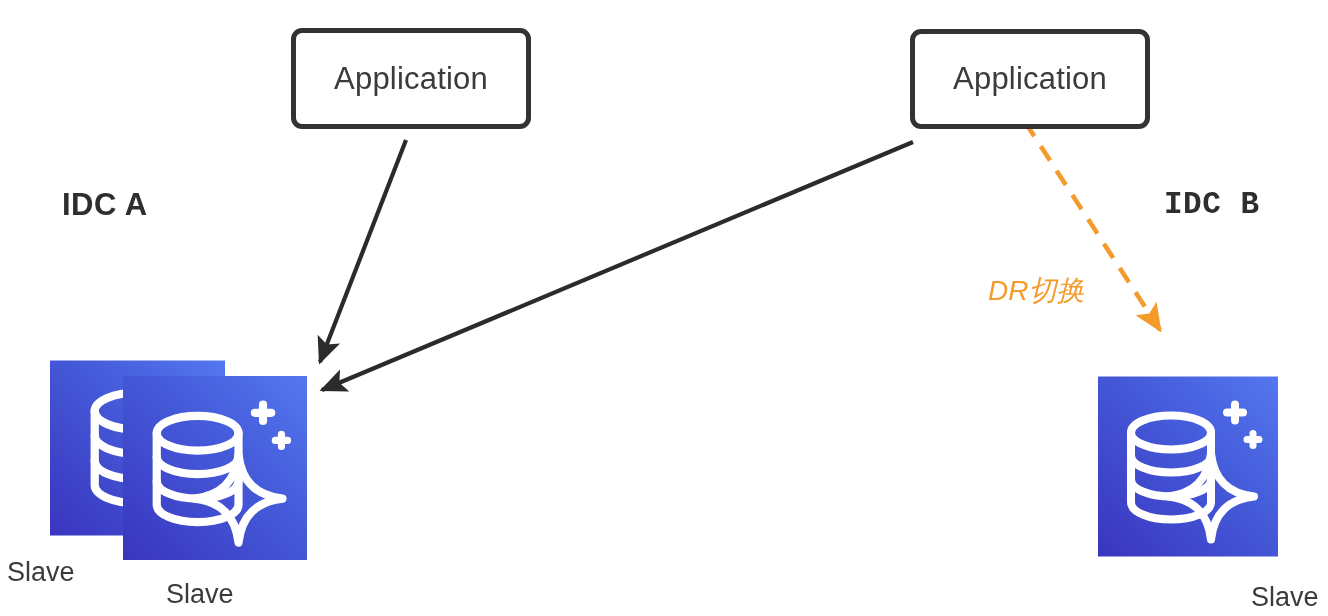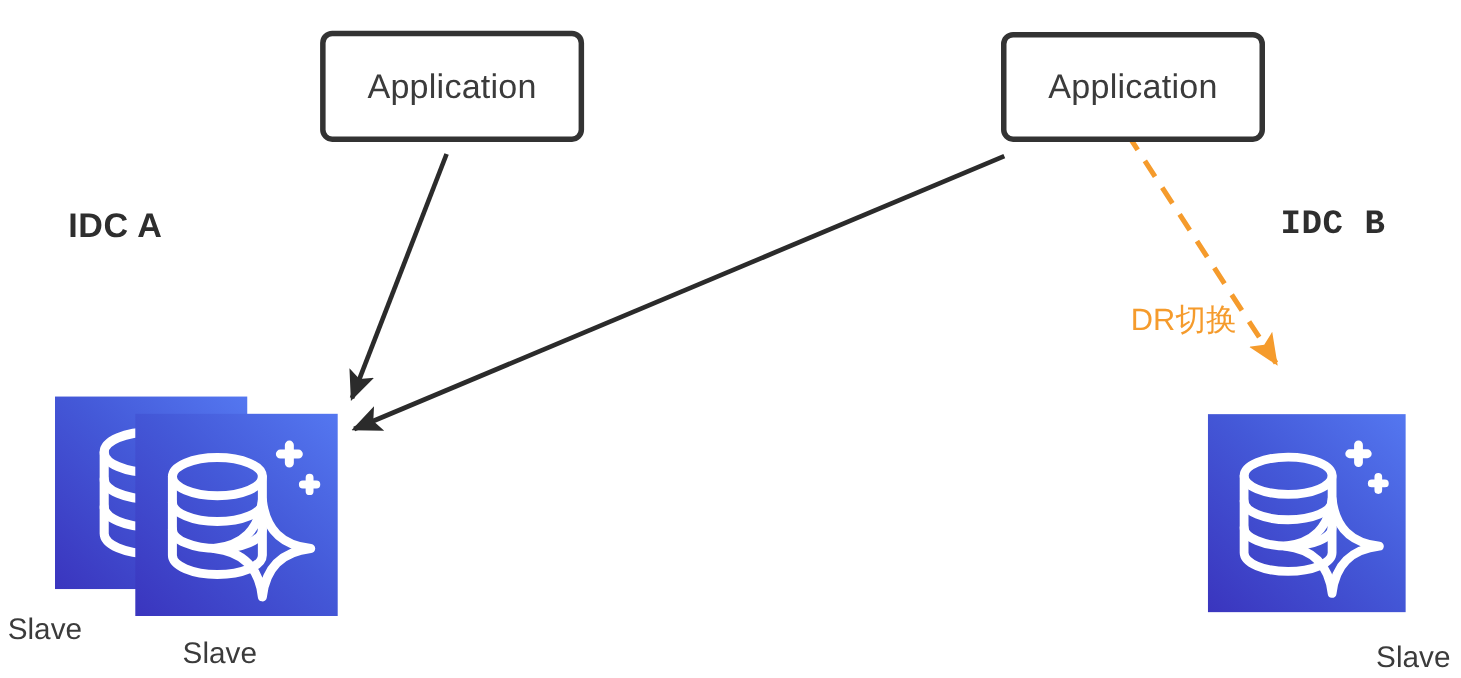--- a/index.html
+++ b/index.html
@@ -43,25 +43,26 @@
     font-weight: 600;
     color: #2e2e2e;
     letter-spacing: 0.5px;
     white-space: nowrap;
   }
   #idc-a { left: 62px;   top: 187px; }
   #idc-b { left: 1164px; top: 187px; font-family: Liberation Mono, monospace; }
 
   .dr-label {
     position: absolute;
-    left: 1028px;
+    left: 988px;
     top: 272px;
     font-size: 28px;
     color: #F59B2C;
     white-space: nowrap;
+    font-style: italic;
   }
 
   .node-label {
     position: absolute;
     font-size: 27px;
     color: #3b3b3b;
     white-space: nowrap;
   }
   #label-slave-a  { left: 7px;    top: 557px; }
   #label-master-a { left: 166px;  top: 579px; }

